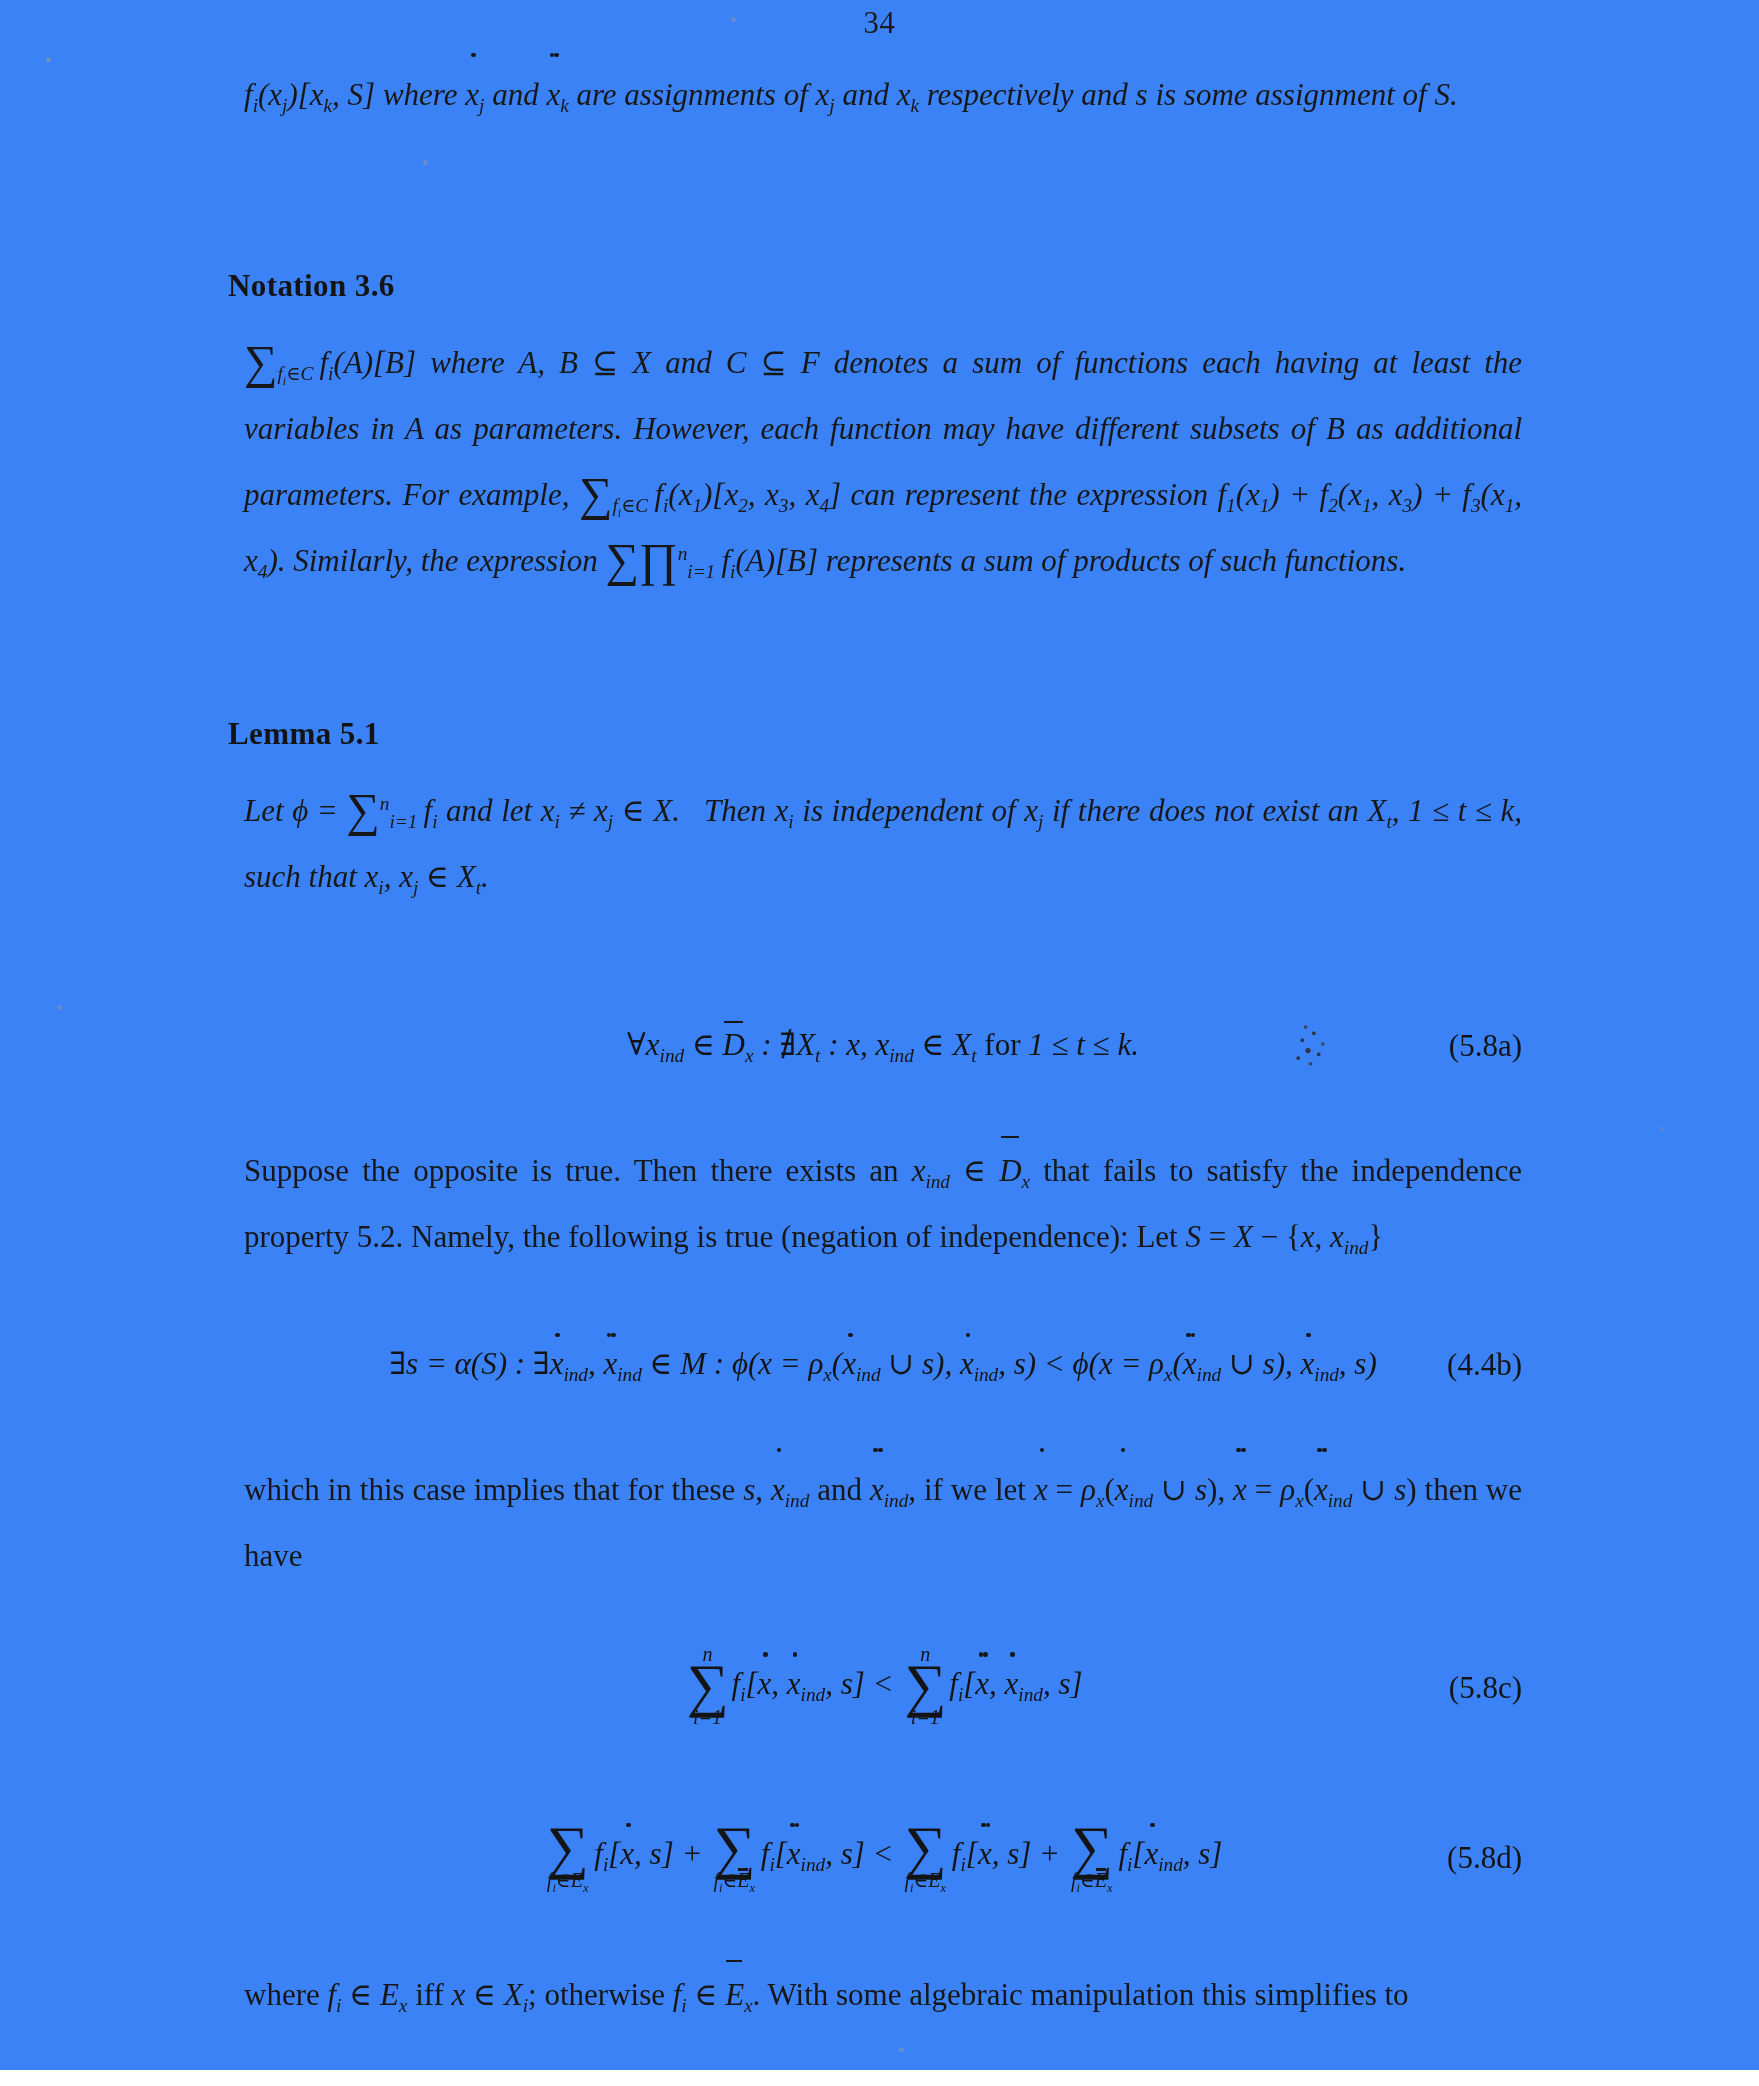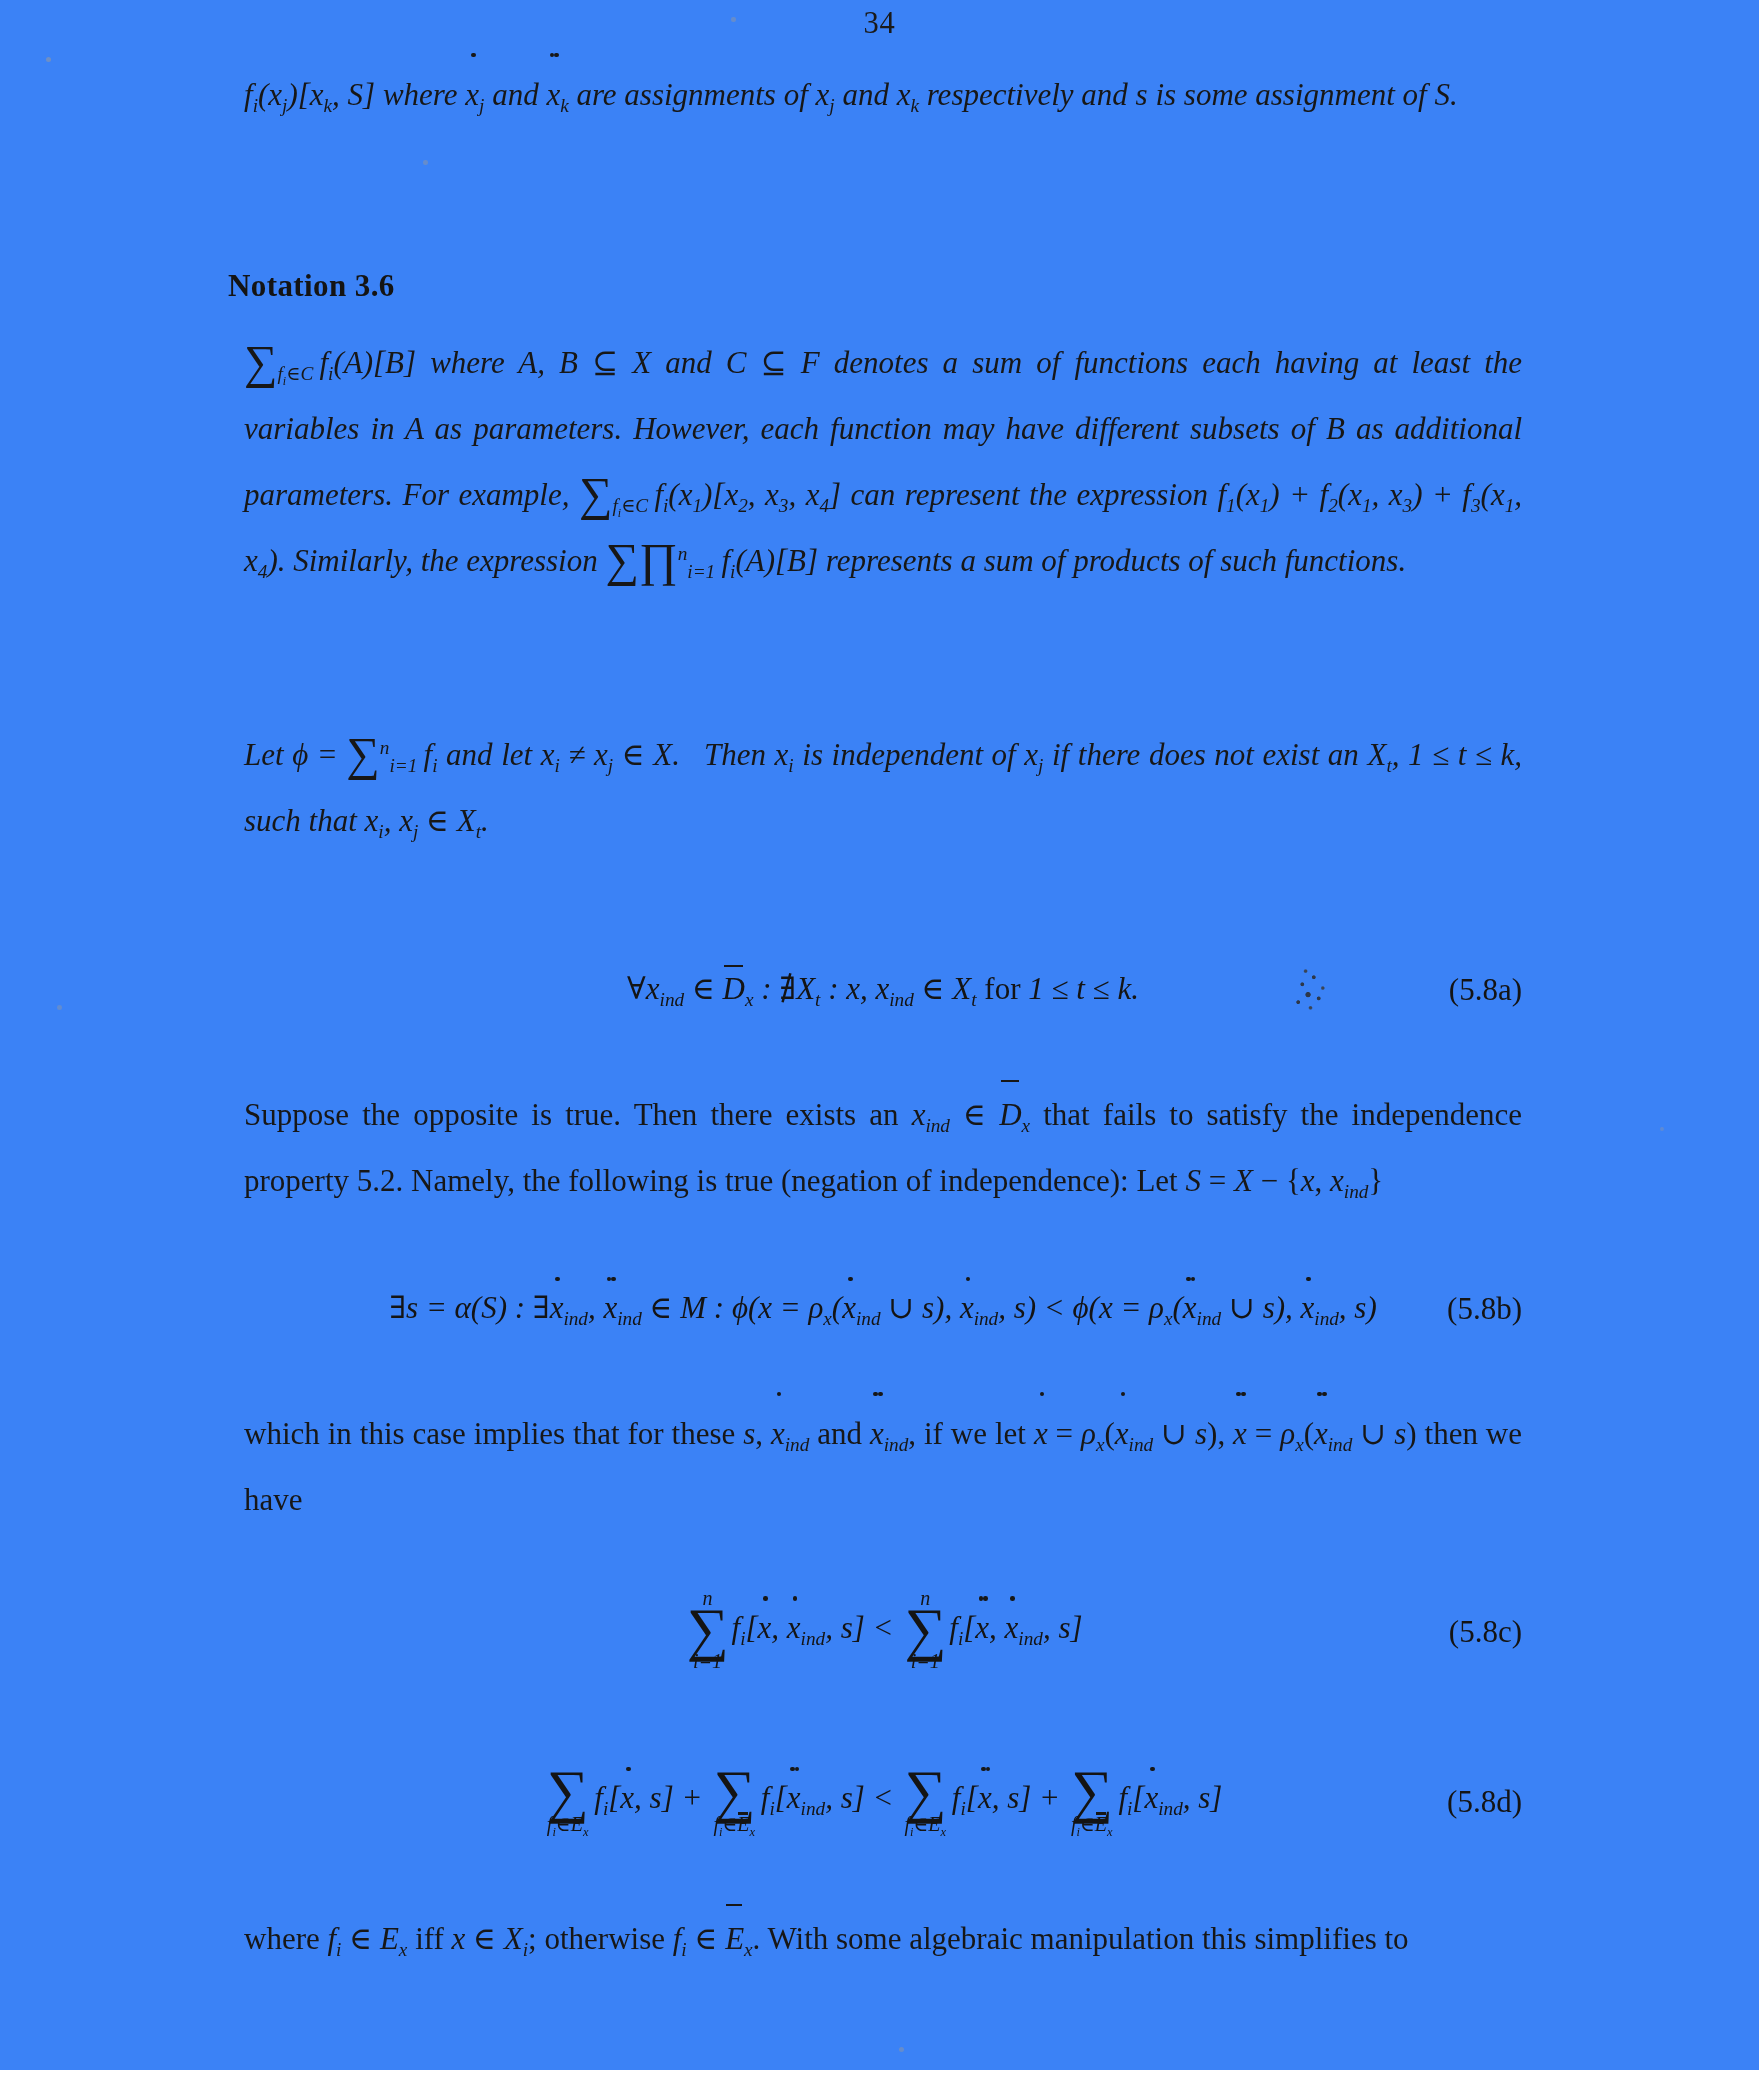--- a/index.html
+++ b/index.html
@@ -210,20 +210,21 @@
 
     <div class="heading">Notation 3.6</div>
 
     <p class="para it">
       <span class="big-op">∑</span><sub class="mi">f<sub>i</sub>∈C</sub> <span class="mi">f</span><sub class="mi">i</sub>(<span class="mi">A</span>)[<span class="mi">B</span>] where <span class="mi">A</span>, <span class="mi">B</span> ⊆ <span class="mi">X</span> and <span class="mi">C</span> ⊆ <span class="mi">F</span> denotes a sum of functions each having at least the variables in <span class="mi">A</span> as parameters. However, each function may have different subsets of <span class="mi">B</span> as additional parameters. For example, <span class="big-op">∑</span><sub class="mi">f<sub>i</sub>∈C</sub> <span class="mi">f</span><sub class="mi">i</sub>(<span class="mi">x</span><sub>1</sub>)[<span class="mi">x</span><sub>2</sub>, <span class="mi">x</span><sub>3</sub>, <span class="mi">x</span><sub>4</sub>] can represent the expression <span class="mi">f</span><sub>1</sub>(<span class="mi">x</span><sub>1</sub>) + <span class="mi">f</span><sub>2</sub>(<span class="mi">x</span><sub>1</sub>, <span class="mi">x</span><sub>3</sub>) + <span class="mi">f</span><sub>3</sub>(<span class="mi">x</span><sub>1</sub>, <span class="mi">x</span><sub>4</sub>). Similarly, the expression <span class="big-op">∑</span><span class="big-op">∏</span><sup>n</sup><sub class="mi">i=1</sub> <span class="mi">f</span><sub class="mi">i</sub>(<span class="mi">A</span>)[<span class="mi">B</span>] represents a sum of products of such functions.
     </p>
 
     <div class="gap-xl"></div>
     <div class="gap-sm"></div>
 
+    <div class="heading">Lemma 5.1</div>
 
     <p class="para it">
       Let <span class="mi">ϕ</span> = <span class="big-op">∑</span><sup>n</sup><sub class="mi">i=1</sub> <span class="mi">f</span><sub class="mi">i</sub> and let <span class="mi">x</span><sub class="mi">i</sub> ≠ <span class="mi">x</span><sub class="mi">j</sub> ∈ <span class="mi">X</span>.  Then <span class="mi">x</span><sub class="mi">i</sub> is independent of <span class="mi">x</span><sub class="mi">j</sub> if there does not exist an <span class="mi">X</span><sub class="mi">t</sub>, 1 ≤ <span class="mi">t</span> ≤ <span class="mi">k</span>, such that <span class="mi">x</span><sub class="mi">i</sub>, <span class="mi">x</span><sub class="mi">j</sub> ∈ <span class="mi">X</span><sub class="mi">t</sub>.
     </p>
 
     <div class="gap-md"></div>
 
 
     <div class="gap-lg"></div>
 
@@ -240,21 +241,21 @@
     <p class="para">
       Suppose the opposite is true. Then there exists an <span class="mi">x</span><sub class="mi">ind</sub> ∈ <span class="ov"><span class="bar"></span><span class="mi">D</span></span><sub class="mi">x</sub> that fails to satisfy the independence property 5.2. Namely, the following is true (negation of independence): Let <span class="mi">S</span> = <span class="mi">X</span> − {<span class="mi">x</span>, <span class="mi">x</span><sub class="mi">ind</sub>}
     </p>
 
     <div class="gap-lg"></div>
 
     <div class="eq">
       <span class="eqbody">
         ∃<span class="mi">s</span> = <span class="mi">α</span>(<span class="mi">S</span>) : ∃<span class="dotacc one"><span class="d1"></span><span class="mi">x</span></span><sub class="mi">ind</sub>, <span class="dotacc two"><span class="d1"></span><span class="d2"></span><span class="mi">x</span></span><sub class="mi">ind</sub> ∈ <span class="mi">M</span> : <span class="mi">ϕ</span>(<span class="mi">x</span> = <span class="mi">ρ</span><sub class="mi">x</sub>(<span class="dotacc one"><span class="d1"></span><span class="mi">x</span></span><sub class="mi">ind</sub> ∪ <span class="mi">s</span>), <span class="dotacc one"><span class="d1"></span><span class="mi">x</span></span><sub class="mi">ind</sub>, <span class="mi">s</span>) &lt; <span class="mi">ϕ</span>(<span class="mi">x</span> = <span class="mi">ρ</span><sub class="mi">x</sub>(<span class="dotacc two"><span class="d1"></span><span class="d2"></span><span class="mi">x</span></span><sub class="mi">ind</sub> ∪ <span class="mi">s</span>), <span class="dotacc one"><span class="d1"></span><span class="mi">x</span></span><sub class="mi">ind</sub>, <span class="mi">s</span>)
       </span>
-      <span class="eqnum">(5.8b)</span>
+      <span class="eqnum">(4.4b)</span>
     </div>
 
     <div class="gap-lg"></div>
 
     <p class="para">
       which in this case implies that for these <span class="mi">s</span>, <span class="dotacc one"><span class="d1"></span><span class="mi">x</span></span><sub class="mi">ind</sub> and <span class="dotacc two"><span class="d1"></span><span class="d2"></span><span class="mi">x</span></span><sub class="mi">ind</sub>, if we let <span class="dotacc one"><span class="d1"></span><span class="mi">x</span></span> = <span class="mi">ρ</span><sub class="mi">x</sub>(<span class="dotacc one"><span class="d1"></span><span class="mi">x</span></span><sub class="mi">ind</sub> ∪ <span class="mi">s</span>), <span class="dotacc two"><span class="d1"></span><span class="d2"></span><span class="mi">x</span></span> = <span class="mi">ρ</span><sub class="mi">x</sub>(<span class="dotacc two"><span class="d1"></span><span class="d2"></span><span class="mi">x</span></span><sub class="mi">ind</sub> ∪ <span class="mi">s</span>) then we have
     </p>
 
     <div class="gap-md"></div>
 

